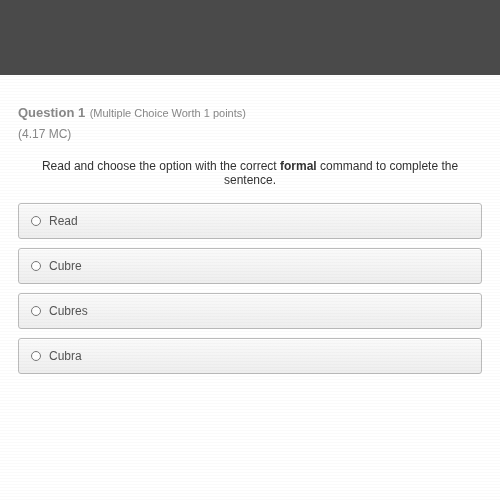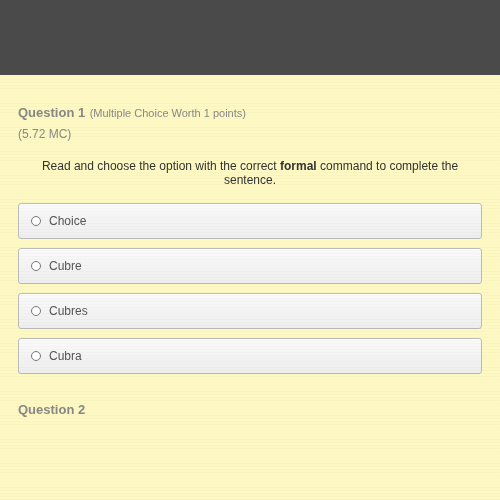--- a/index.html
+++ b/index.html
@@ -10,21 +10,21 @@
     font-family: Arial, sans-serif;
     overflow: hidden;
     position: relative;
   }
   .screen {
     position: absolute;
     top: 75px;
     left: 0;
     right: 0;
     bottom: 0;
-    background: #fef9c3;
+    background: #ffffff;
     padding: 28px 18px 10px 18px;
   }
   .question-header {
     margin-bottom: 12px;
   }
   .q-title {
     color: #888;
     font-size: 13px;
     font-weight: bold;
     display: inline;
@@ -97,41 +97,40 @@
     opacity: 0.5;
   }
 </style>
 </head>
 <body>
 
 <div class="screen">
   <div class="question-header">
     <span class="q-title">Question 1</span>
     <span class="q-meta">(Multiple Choice Worth 1 points)</span>
-    <div class="q-code">(5.72 MC)</div>
+    <div class="q-code">(4.17 MC)</div>
   </div>
 
   <div class="instruction">
     <span>Read and choose the option with the correct </span><span class="bold">formal</span><span> command to complete the sentence.</span>
   </div>
 
 
   <div class="option">
     <span class="radio"></span>
-    <span class="opt-label">Choice</span>
+    <span class="opt-label">Read</span>
   </div>
   <div class="option">
     <span class="radio"></span>
     <span class="opt-label">Cubre</span>
   </div>
   <div class="option">
     <span class="radio"></span>
     <span class="opt-label">Cubres</span>
   </div>
   <div class="option">
     <span class="radio"></span>
     <span class="opt-label">Cubra</span>
   </div>
 
-  <div class="next-q">Question 2</div>
 
   <div class="moire"></div>
 </div>
 
 </body></html>

